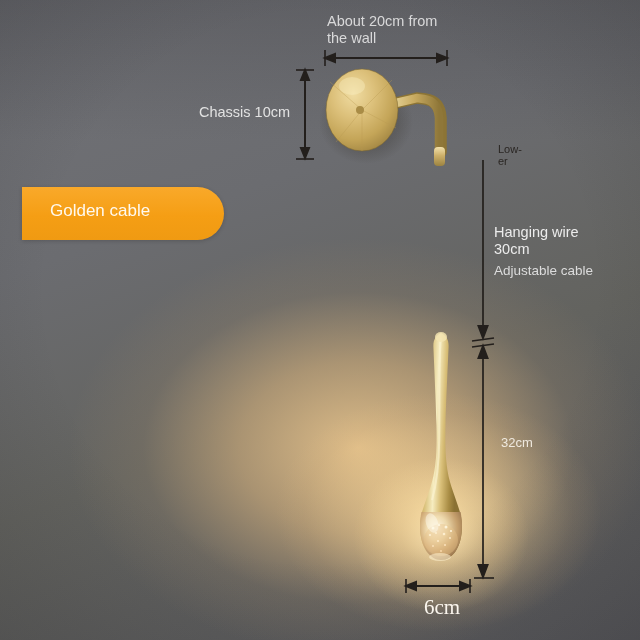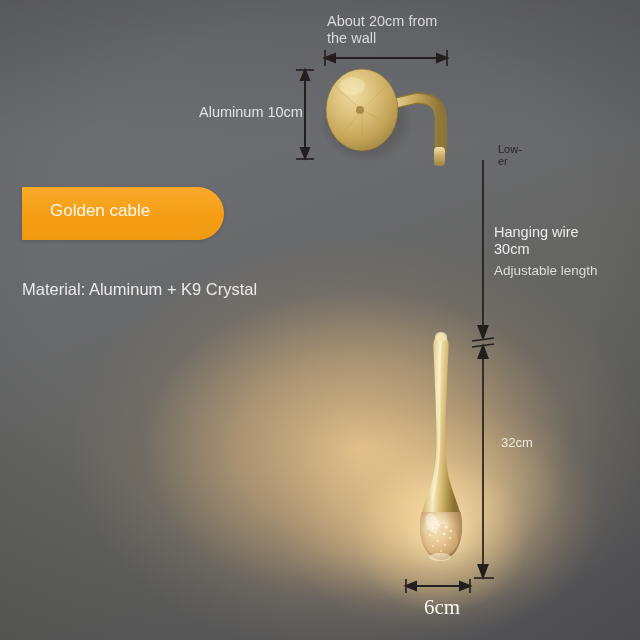--- a/index.html
+++ b/index.html
@@ -279,28 +279,27 @@
         <path d="M406 586 L416 582 L416 590 Z"></path>
         <path d="M470 586 L460 582 L460 590 Z"></path>
         <line x1="406" y1="579" x2="406" y2="593" stroke-width="1.6"></line>
         <line x1="470" y1="579" x2="470" y2="593" stroke-width="1.6"></line>
       </g>
     </g>
   </svg>
 
   <div class="txt lbl-wall">About 20cm from
 the wall</div>
-  <div class="txt lbl-chassis">Aluminum 10cm</div>
+  <div class="txt lbl-chassis">Chassis 10cm</div>
   <div class="txt lbl-lower">Low-
 er</div>
   <div class="txt lbl-hang">Hanging wire
 30cm</div>
-  <div class="txt lbl-adj">Adjustable length</div>
+  <div class="txt lbl-adj">Adjustable cable</div>
   <div class="txt lbl-32">32cm</div>
   <div class="txt lbl-6cm">6cm</div>
 
   <div class="badge">
     <div class="badge-label">Golden cable</div>
   </div>
 
-  <div class="spec spec-material">Material: Aluminum + K9 Crystal</div>
 
 </div>
 
 </body></html>

